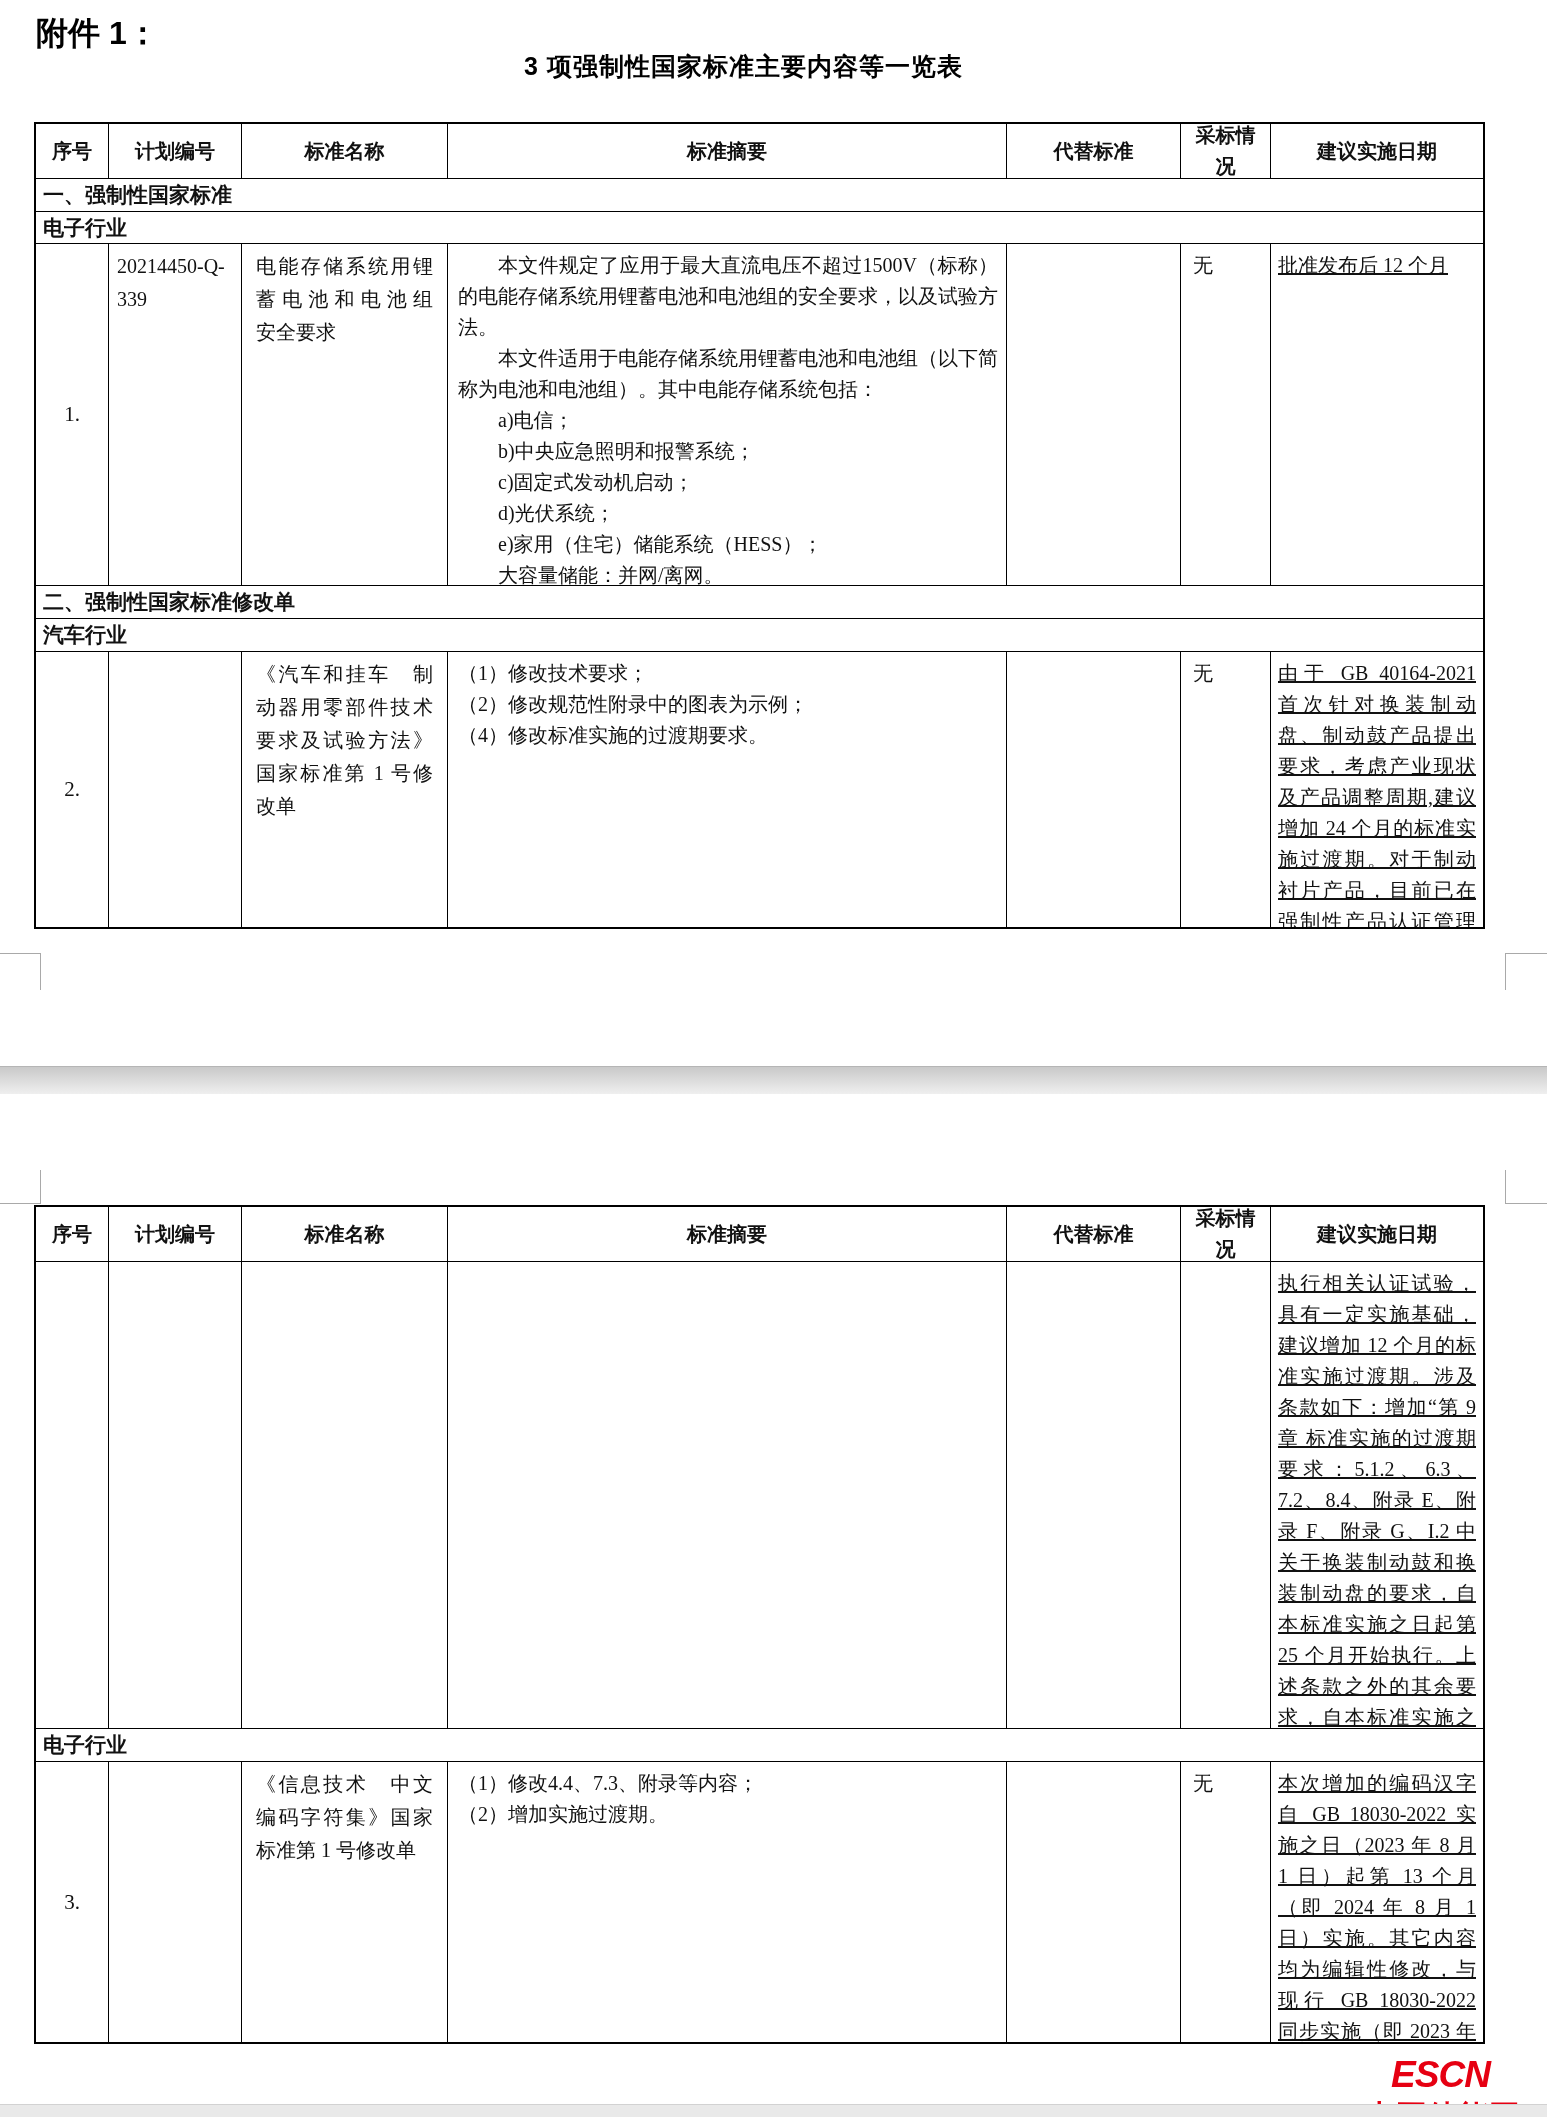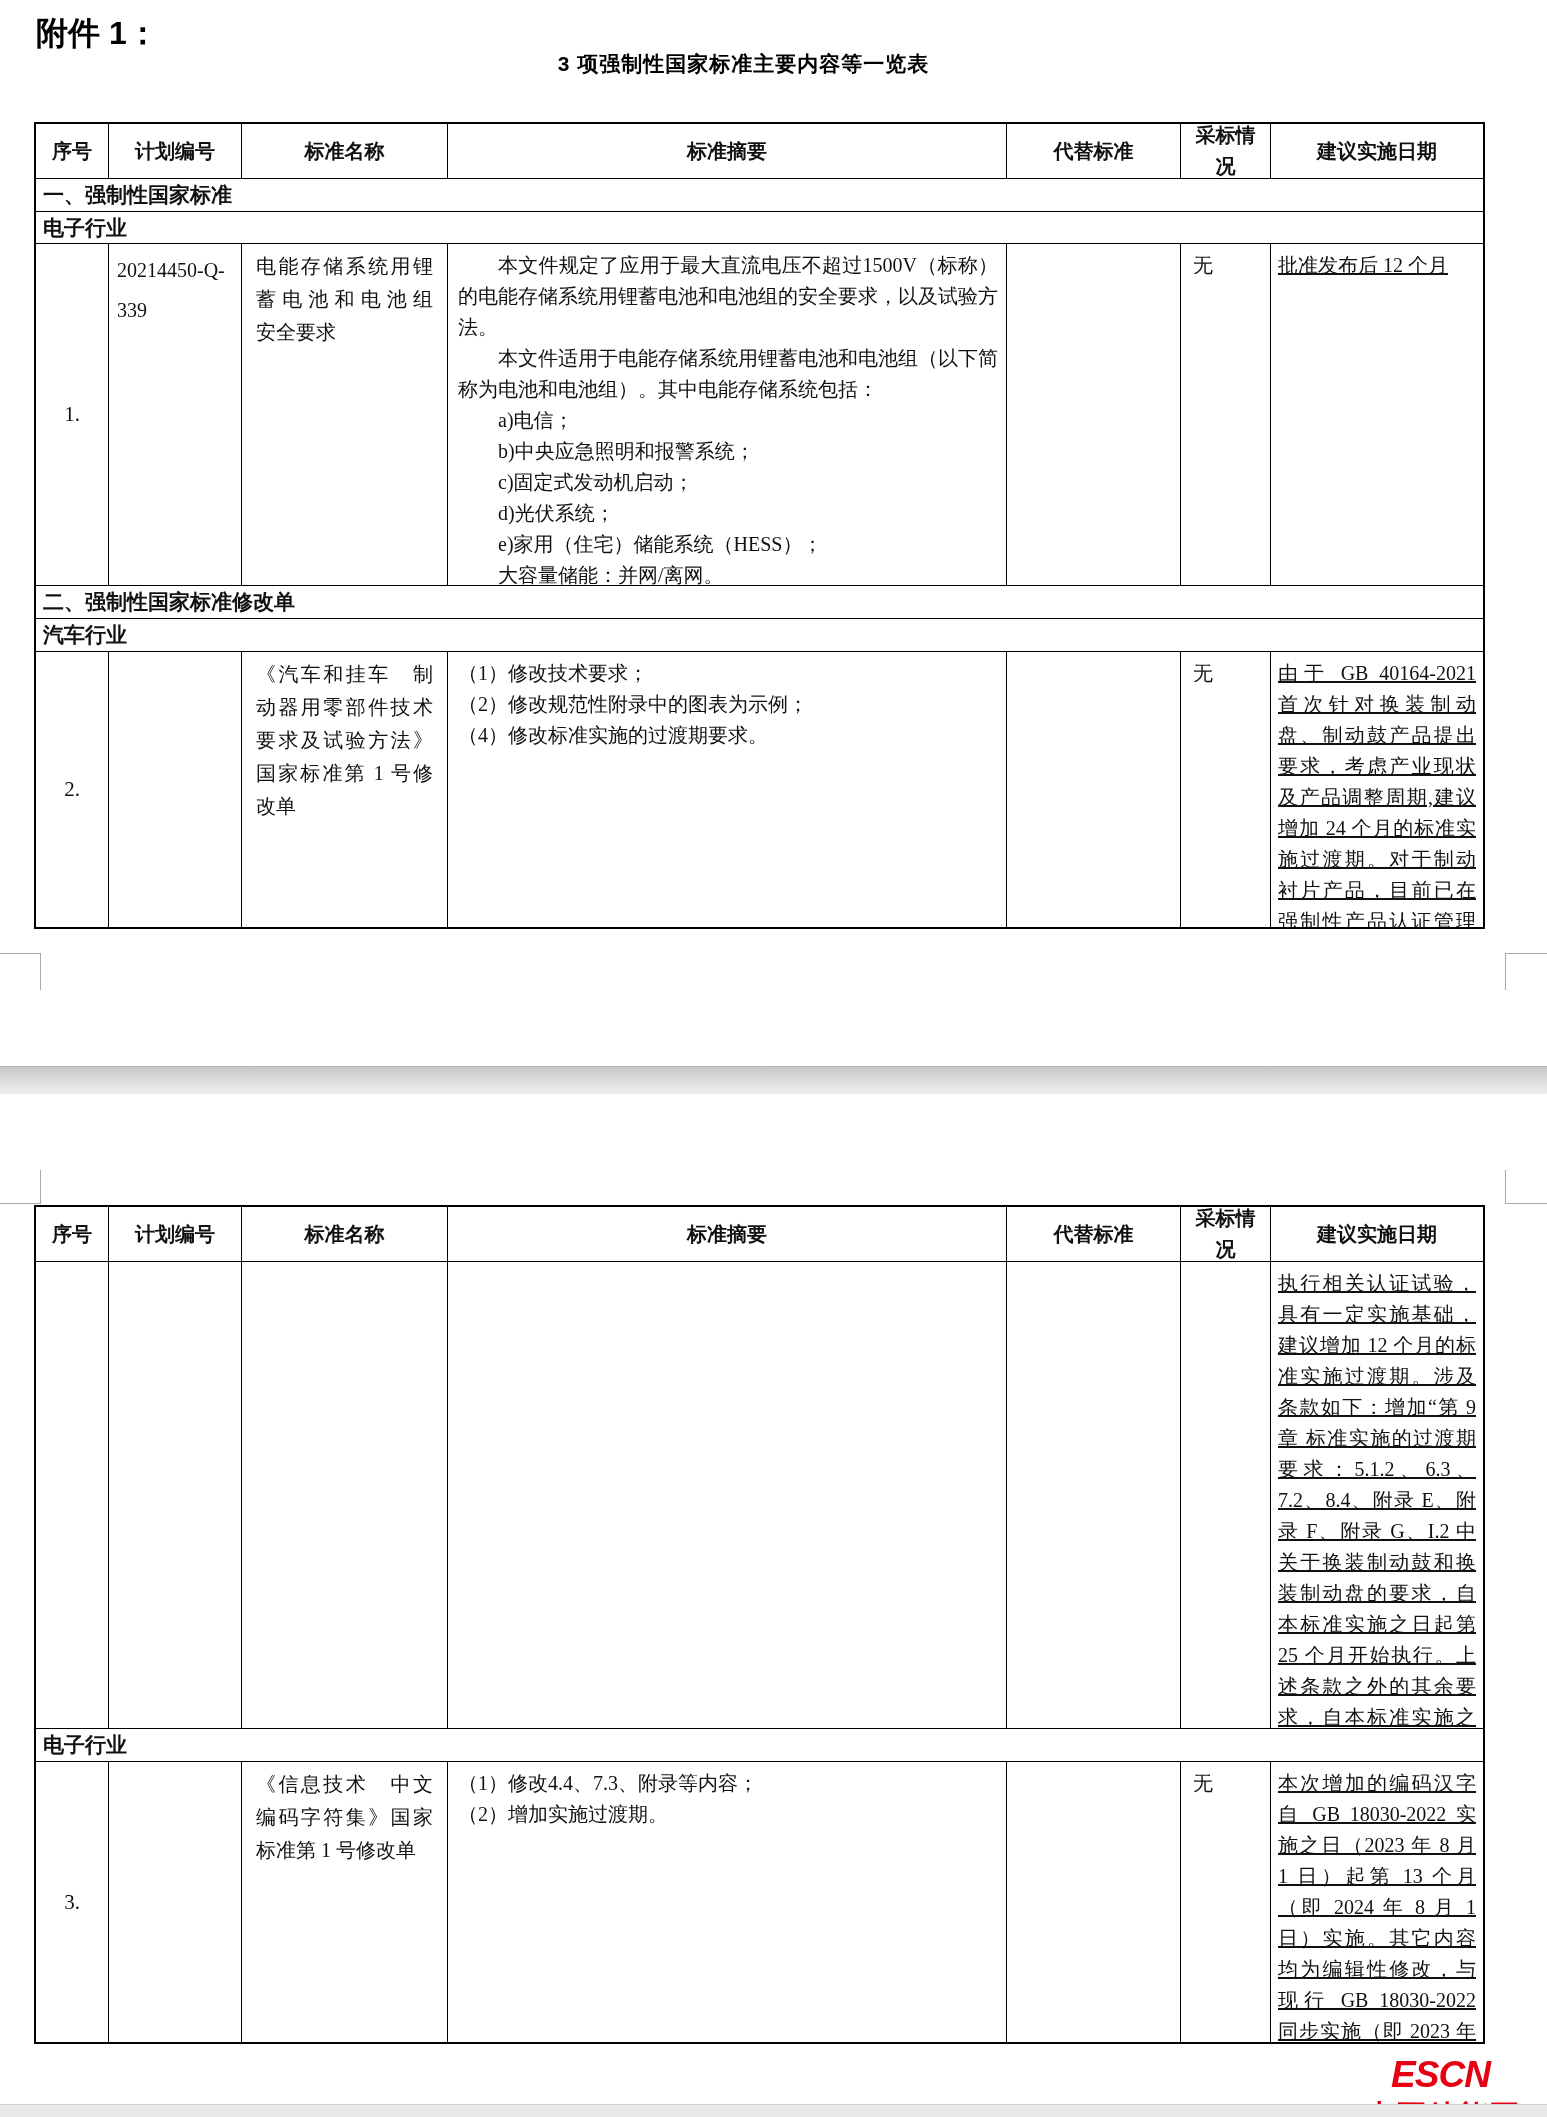--- a/index.html
+++ b/index.html
@@ -17,21 +17,21 @@
   
   .attachment {
     position:absolute; left:36px; top:12px;
     font-family:"Liberation Sans","DejaVu Sans",sans-serif;
     font-size:32px; font-weight:600; color:#000;
   }
   .doc-title {
     position:absolute; left:0; right:60px; top:50px;
     text-align:center;
     font-family:"Liberation Sans","DejaVu Sans",sans-serif;
-    font-size:21px; font-weight:700; color:#000; letter-spacing:1px;
+    font-size:25px; font-weight:700; color:#000; letter-spacing:1px;
   }
 
   
   .doc-table {
     position:absolute; left:34px; width:1451px;
     border:2px solid #000;
     background:#fff;
   }
   .t1 { top:122px; }
   .t2 { top:1205px; }
@@ -56,21 +56,21 @@
   .h-ind3 { height:33px; }
   .h-r3 { height:280px; }
 
   .hcell {
     display:flex; align-items:center; justify-content:center; text-align:center;
     font-weight:700; font-size:21px; line-height:28px; padding:0 6px;
   }
 
   .cell { font-size:20px; line-height:31px; }
   .c-seq { display:flex; align-items:center; justify-content:center; font-size:21px; }
-  .c-plan { padding:6px 8px 16px; line-height:40px; word-break:break-all; }
+  .c-plan { padding:6px 8px 16px; line-height:33px; word-break:break-all; }
   .c-name { padding:6px 14px 0; line-height:33px; text-align:justify; }
   .c-sum  { padding:6px 8px 0 10px; }
   .c-sum .para { text-indent:2em; text-align:justify; }
   .c-sum .item { padding-left:2em; }
   .c-ado { padding:6px 0 0 12px; }
   .c-imp { padding:6px 7px 0; text-align:justify; line-height:31px;text-decoration:underline; }
 
   
   .mark { position:absolute; background:#a9a9a9; }
   .gap-band {

